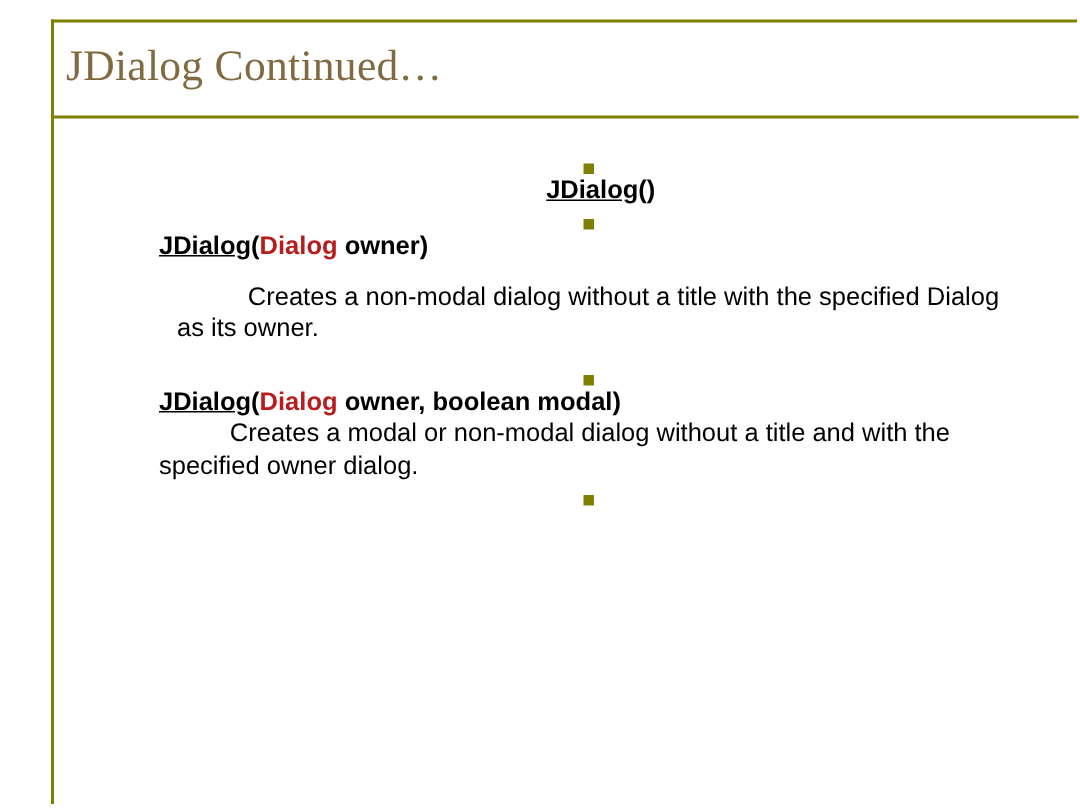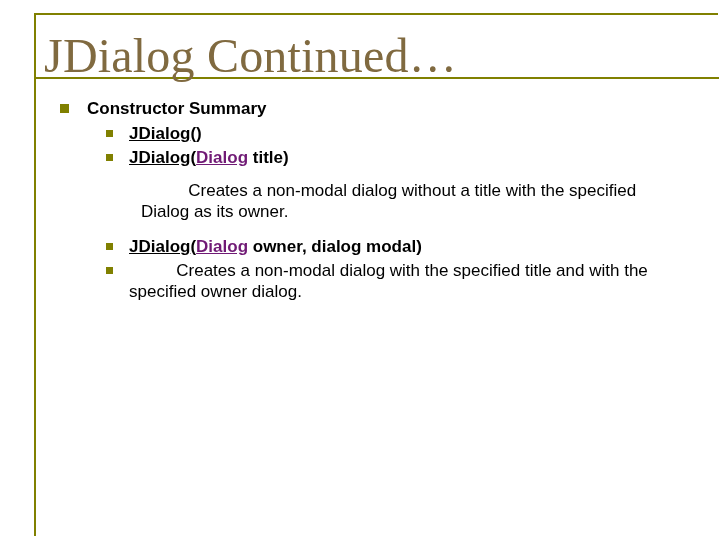--- a/index.html
+++ b/index.html
@@ -36,21 +36,21 @@
     left: 36px;
     top: 77px;
     width: 683px;
     height: 2px;
   }
   .title {
     position: absolute;
     left: 44px;
     top: 28px;
     font-family: "Times New Roman", Times, serif;
-    font-size: 48px;
+    font-size: 29px;
     color: #806a40;
     letter-spacing: 0.2px;
   }
   .content {
     position: absolute;
     left: 60px;
     top: 98px;
     right: 25px;
     font-size: 17px;
     line-height: 1.25;
@@ -73,71 +73,68 @@
     margin-top: 7px;
     margin-right: 16px;
   }
   .bold { font-weight: bold; }
   .sub {
     margin-left: 46px;
     margin-top: 4px;
   }
   .item {
     display: flex;
-    align-items: flex-start;
+    align-items: center;
     margin-bottom: 2px;
+    flex-direction: column;
   }
   .item-body {
     flex: 1;
   }
   .sig { margin: 0; }
   .u { text-decoration: underline; }
-  .link { color: #701a75; text-decoration: underline; }
+  .link { color: #b91c1c; }
   .desc-wrap { }
 </style>
 </head>
 <body>
 
 <div class="frame-line line-top"></div>
 <div class="frame-line line-left"></div>
 <div class="frame-line line-underline"></div>
 
 <div class="title">JDialog Continued…</div>
 
 <div class="content">
-  <div class="row1">
-    <div class="bullet"></div>
-    <div class="bold">Constructor Summary</div>
-  </div>
 
   <div class="sub">
 
     <div class="item">
       <div class="bullet bullet-small"></div>
       <div class="item-body">
         <p class="sig"><span class="bold u">JDialog</span><span class="bold">(</span><span class="bold">)</span></p>
       </div>
     </div>
 
     <div class="item">
       <div class="bullet bullet-small"></div>
       <div class="item-body">
-        <p class="sig"><span class="bold u">JDialog</span><span class="bold">(</span><span class="bold link">Dialog</span><span class="bold"> title</span><span class="bold">)</span></p>
+        <p class="sig"><span class="bold u">JDialog</span><span class="bold">(</span><span class="bold link">Dialog</span><span class="bold"> owner</span><span class="bold">)</span></p>
         <p class="desc-wrap" style="margin:12px"><span style="white-space:pre">          </span><span>Creates a non-modal dialog without a title with the specified Dialog as its owner.</span></p>
       </div>
     </div>
 
     <div class="item">
       <div class="bullet bullet-small"></div>
       <div class="item-body">
-        <p class="sig"><span class="bold u">JDialog</span><span class="bold">(</span><span class="bold link">Dialog</span><span class="bold"> owner, dialog modal</span><span class="bold">)</span></p>
+        <p class="sig"><span class="bold u">JDialog</span><span class="bold">(</span><span class="bold link">Dialog</span><span class="bold"> owner, boolean modal</span><span class="bold">)</span></p>
+        <p class="desc-wrap" style="margin:0"><span style="white-space:pre">          </span><span>Creates a modal or non-modal dialog without a title and with the specified owner dialog.</span></p>
       </div>
     </div>
 
     <div class="item">
       <div class="bullet bullet-small"></div>
       <div class="item-body">
-        <p class="desc-wrap" style="margin:0"><span style="white-space:pre">          </span><span>Creates a non-modal dialog with the specified title and with the specified owner dialog.</span></p>
       </div>
     </div>
 
   </div>
 </div>
 
 </body></html>

